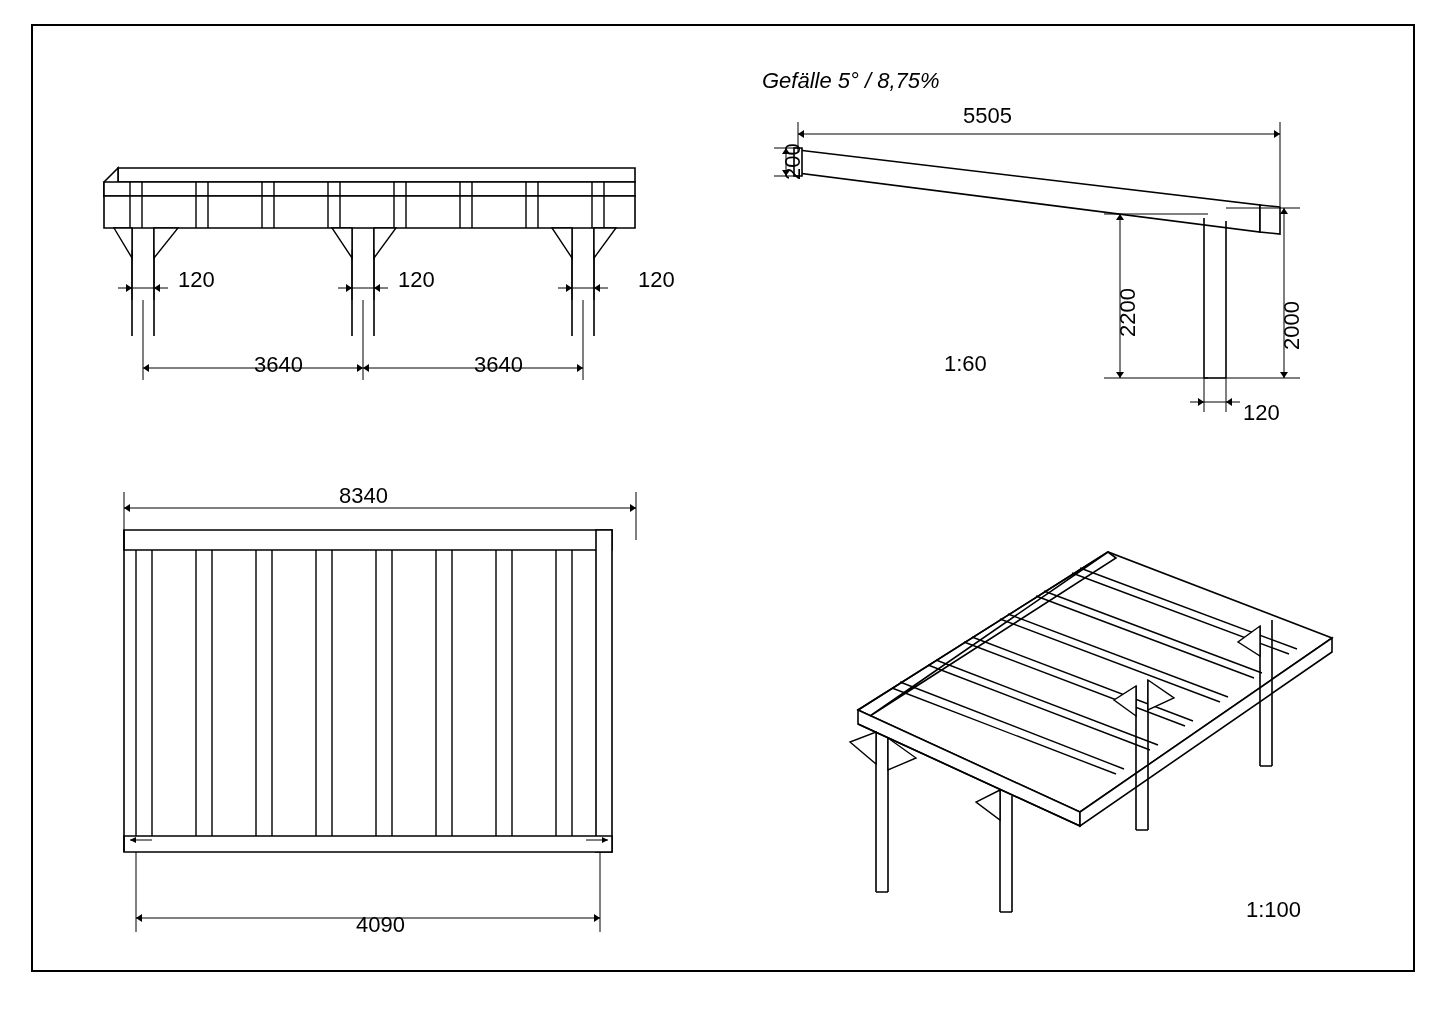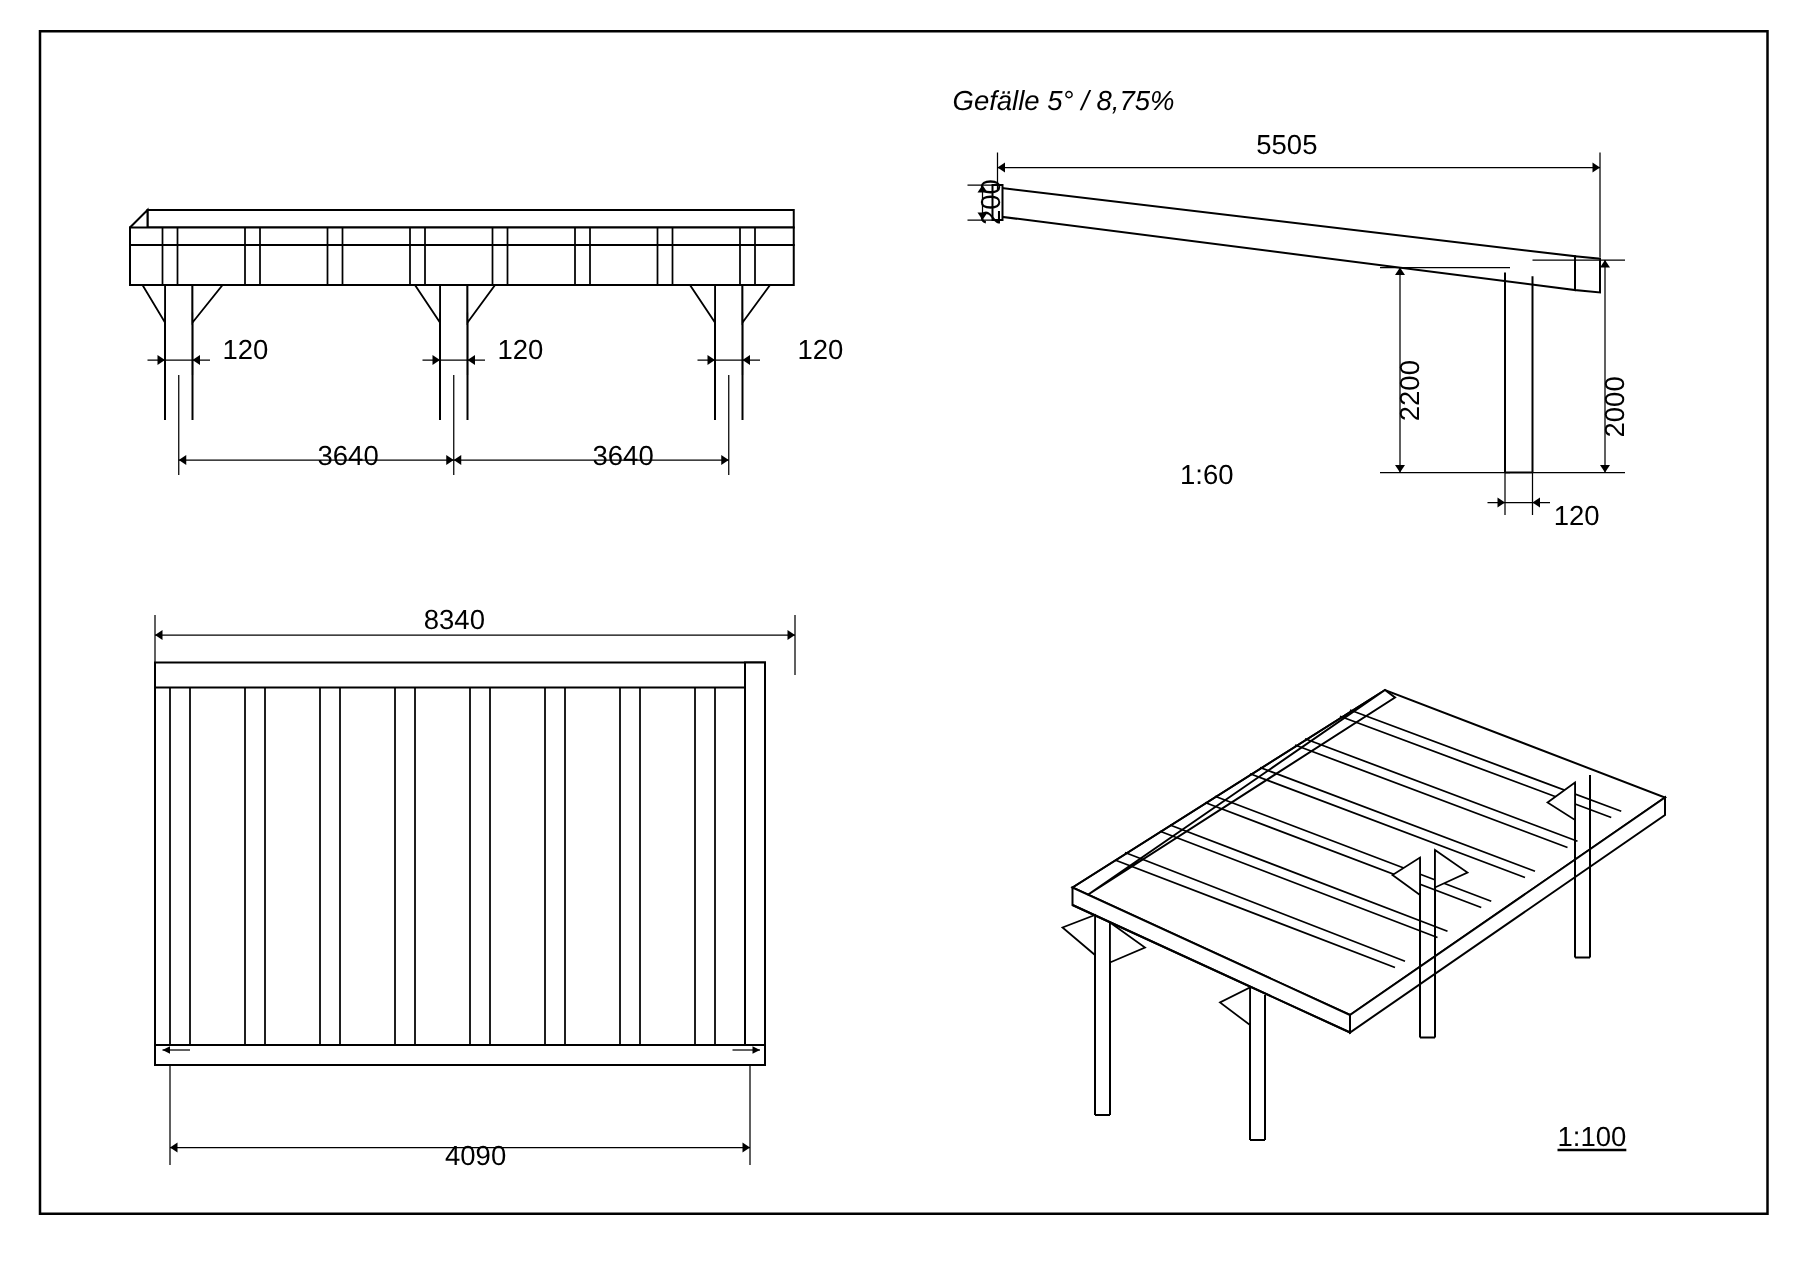--- a/index.html
+++ b/index.html
@@ -80,21 +80,21 @@
     </g>
   </svg>
 
   <div class="lbl lbl-22" style="left:178px;top:267px;">120</div>
   <div class="lbl lbl-22" style="left:398px;top:267px;">120</div>
   <div class="lbl lbl-22" style="left:638px;top:267px;">120</div>
   <div class="lbl lbl-22" style="left:254px;top:352px;">3640</div>
   <div class="lbl lbl-22" style="left:474px;top:352px;">3640</div>
 
   <div class="lbl lbl-22" style="left:762px;top:68px;font-style:italic;">Gefälle 5° / 8,75%</div>
-  <div class="lbl lbl-22" style="left:944px;top:367px;">1:60</div>
+  <div class="lbl lbl-22" style="left:944px;top:351px;">1:60</div>
 
   <svg style="position:absolute;left:760px;top:100px;" width="560" height="340" viewBox="0 0 560 340">
     <g stroke="#000" fill="none" stroke-width="1.6">
 
       <path d="M38 50 L500 105 L500 132 L38 73 Z" fill="#fff"></path>
 
       <path d="M34 48 L42 48 L42 76 L34 76 Z" fill="#fff"></path>
 
       <path d="M500 105 L520 107 L520 134 L500 132 Z" fill="#fff"></path>
 
@@ -136,21 +136,21 @@
 
     <g stroke="#000" stroke-width="1" fill="none">
       <path d="M444 278 L444 312"></path>
       <path d="M466 278 L466 312"></path>
       <path d="M430 302 L480 302"></path>
       <path d="M438 298 L444 302 L438 306 Z" fill="#000" stroke="none"></path>
       <path d="M472 298 L466 302 L472 306 Z" fill="#000" stroke="none"></path>
     </g>
   </svg>
 
-  <div class="lbl lbl-22" style="left:1005px;top:103px;">5505</div>
+  <div class="lbl lbl-22" style="left:963px;top:103px;">5505</div>
   <div class="lbl lbl-22 rot" style="left:780px;top:180px;">200</div>
   <div class="lbl lbl-22 rot" style="left:1115px;top:337px;">2200</div>
   <div class="lbl lbl-22 rot" style="left:1279px;top:350px;">2000</div>
   <div class="lbl lbl-22" style="left:1243px;top:400px;">120</div>
 
   <svg style="position:absolute;left:100px;top:480px;" width="560" height="480" viewBox="0 0 560 480">
 
     <g stroke="#000" stroke-width="1" fill="none">
       <path d="M24 12 L24 60"></path>
       <path d="M536 12 L536 60"></path>
@@ -228,14 +228,14 @@
 
       <path d="M36 212 L36 244 L10 222 Z" fill="#fff" stroke-width="1.4"></path>
       <path d="M48 218 L48 250 L76 238 Z" fill="#fff" stroke-width="1.4"></path>
       <path d="M160 270 L160 300 L136 282 Z" fill="#fff" stroke-width="1.4"></path>
       <path d="M296 166 L296 196 L274 180 Z" fill="#fff" stroke-width="1.4"></path>
       <path d="M308 160 L308 190 L334 178 Z" fill="#fff" stroke-width="1.4"></path>
       <path d="M420 106 L420 136 L398 122 Z" fill="#fff" stroke-width="1.4"></path>
     </g>
   </svg>
 
-  <div class="lbl lbl-22" style="left:1246px;top:897px;text-decoration:underline;">1:100</div>
+  <div class="lbl lbl-22" style="left:1246px;top:897px;">1:100</div>
 </div>
 
 </body></html>

